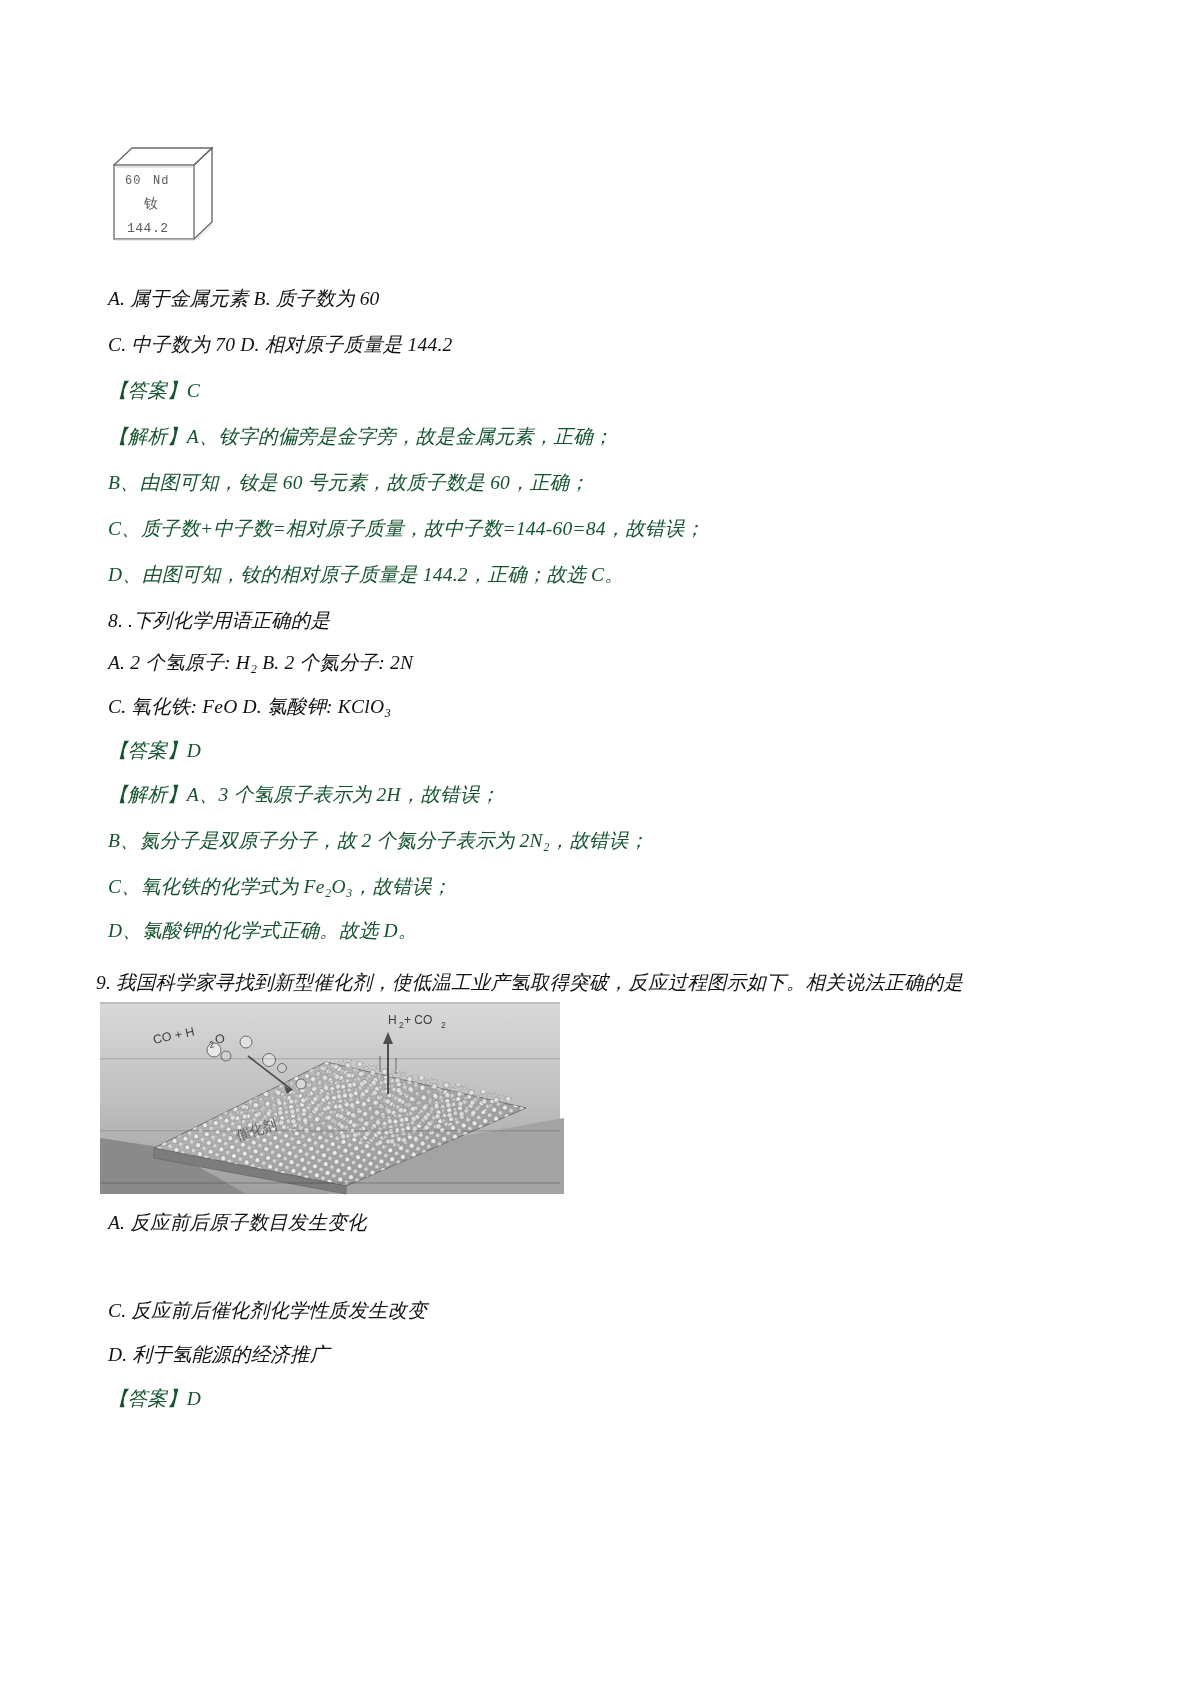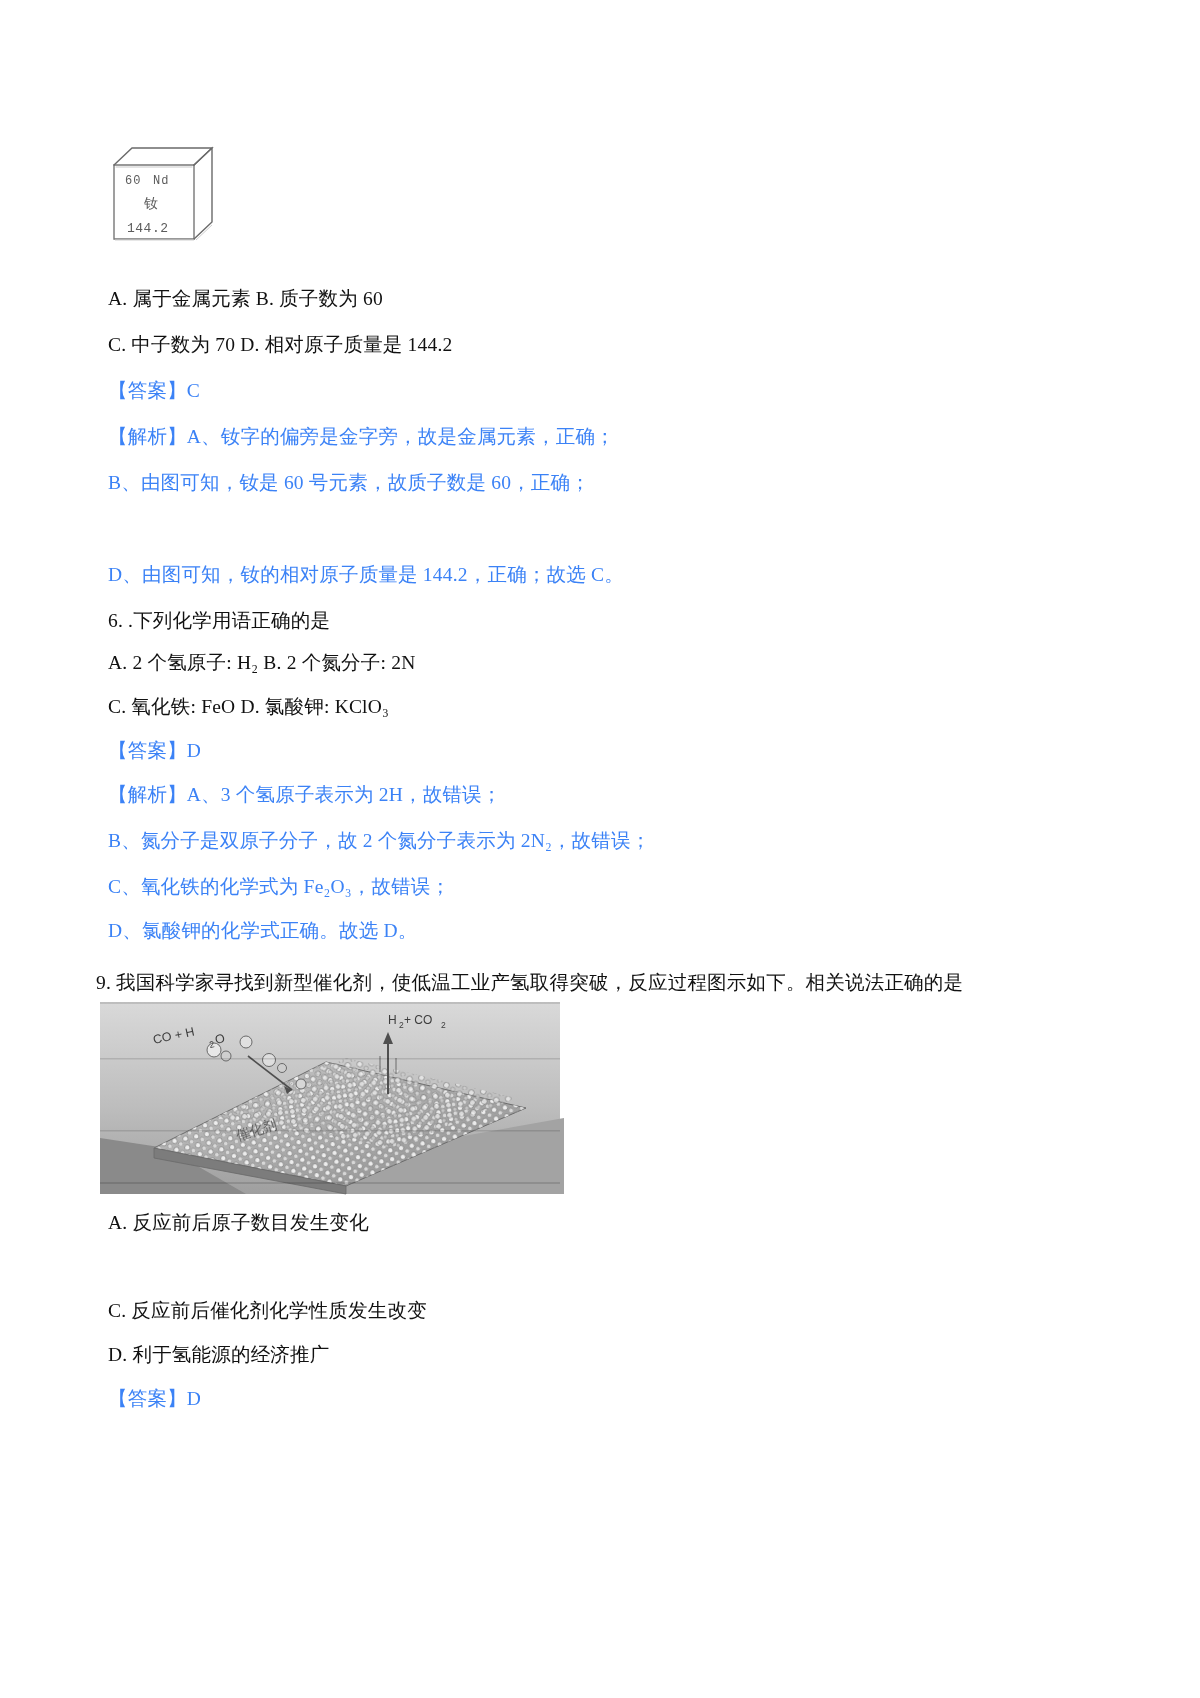--- a/index.html
+++ b/index.html
@@ -20,23 +20,24 @@
     left: 0; top: 0;
     width: 1200px;
     height: 1698px;
     background: #fff;
   }
   .line {
     font-size: 19.5px;
     line-height: 46px;
     letter-spacing: 0.2px;
     white-space: nowrap;
+    font-style: italic;
   }
   .black { color: #111111; }
-  .red { color: #3b82f6; }
+  .red { color: #14532d; }
 
   
   .fig-cube {
     position: absolute;
     left: 108px;
     top: 140px;
     width: 130px;
     height: 120px;
   }
   .fig-cube svg { display: block; }
@@ -92,26 +93,29 @@
   </div>
   <div class="q-block" style="top:368px">
     <div class="line red">【答案】C</div>
   </div>
   <div class="q-block" style="top:414px">
     <div class="line red">【解析】A、钕字的偏旁是金字旁，故是金属元素，正确；</div>
   </div>
   <div class="q-block" style="top:460px">
     <div class="line red">B、由图可知，钕是 60 号元素，故质子数是 60，正确；</div>
   </div>
+  <div class="q-block" style="top:506px">
+    <div class="line red">C、质子数+中子数=相对原子质量，故中子数=144-60=84，故错误；</div>
+  </div>
   <div class="q-block" style="top:552px">
     <div class="line red">D、由图可知，钕的相对原子质量是 144.2，正确；故选 C。</div>
   </div>
 
   <div class="q-block" style="top:598px">
-    <div class="line black">6. .下列化学用语正确的是</div>
+    <div class="line black">8. .下列化学用语正确的是</div>
   </div>
   <div class="q-block" style="top:640px">
     <div class="line black">A. 2 个氢原子: H₂     B. 2 个氮分子: 2N</div>
   </div>
   <div class="q-block" style="top:684px">
     <div class="line black">C. 氧化铁: FeO     D. 氯酸钾: KClO₃</div>
   </div>
   <div class="q-block" style="top:728px">
     <div class="line red">【答案】D</div>
   </div>

